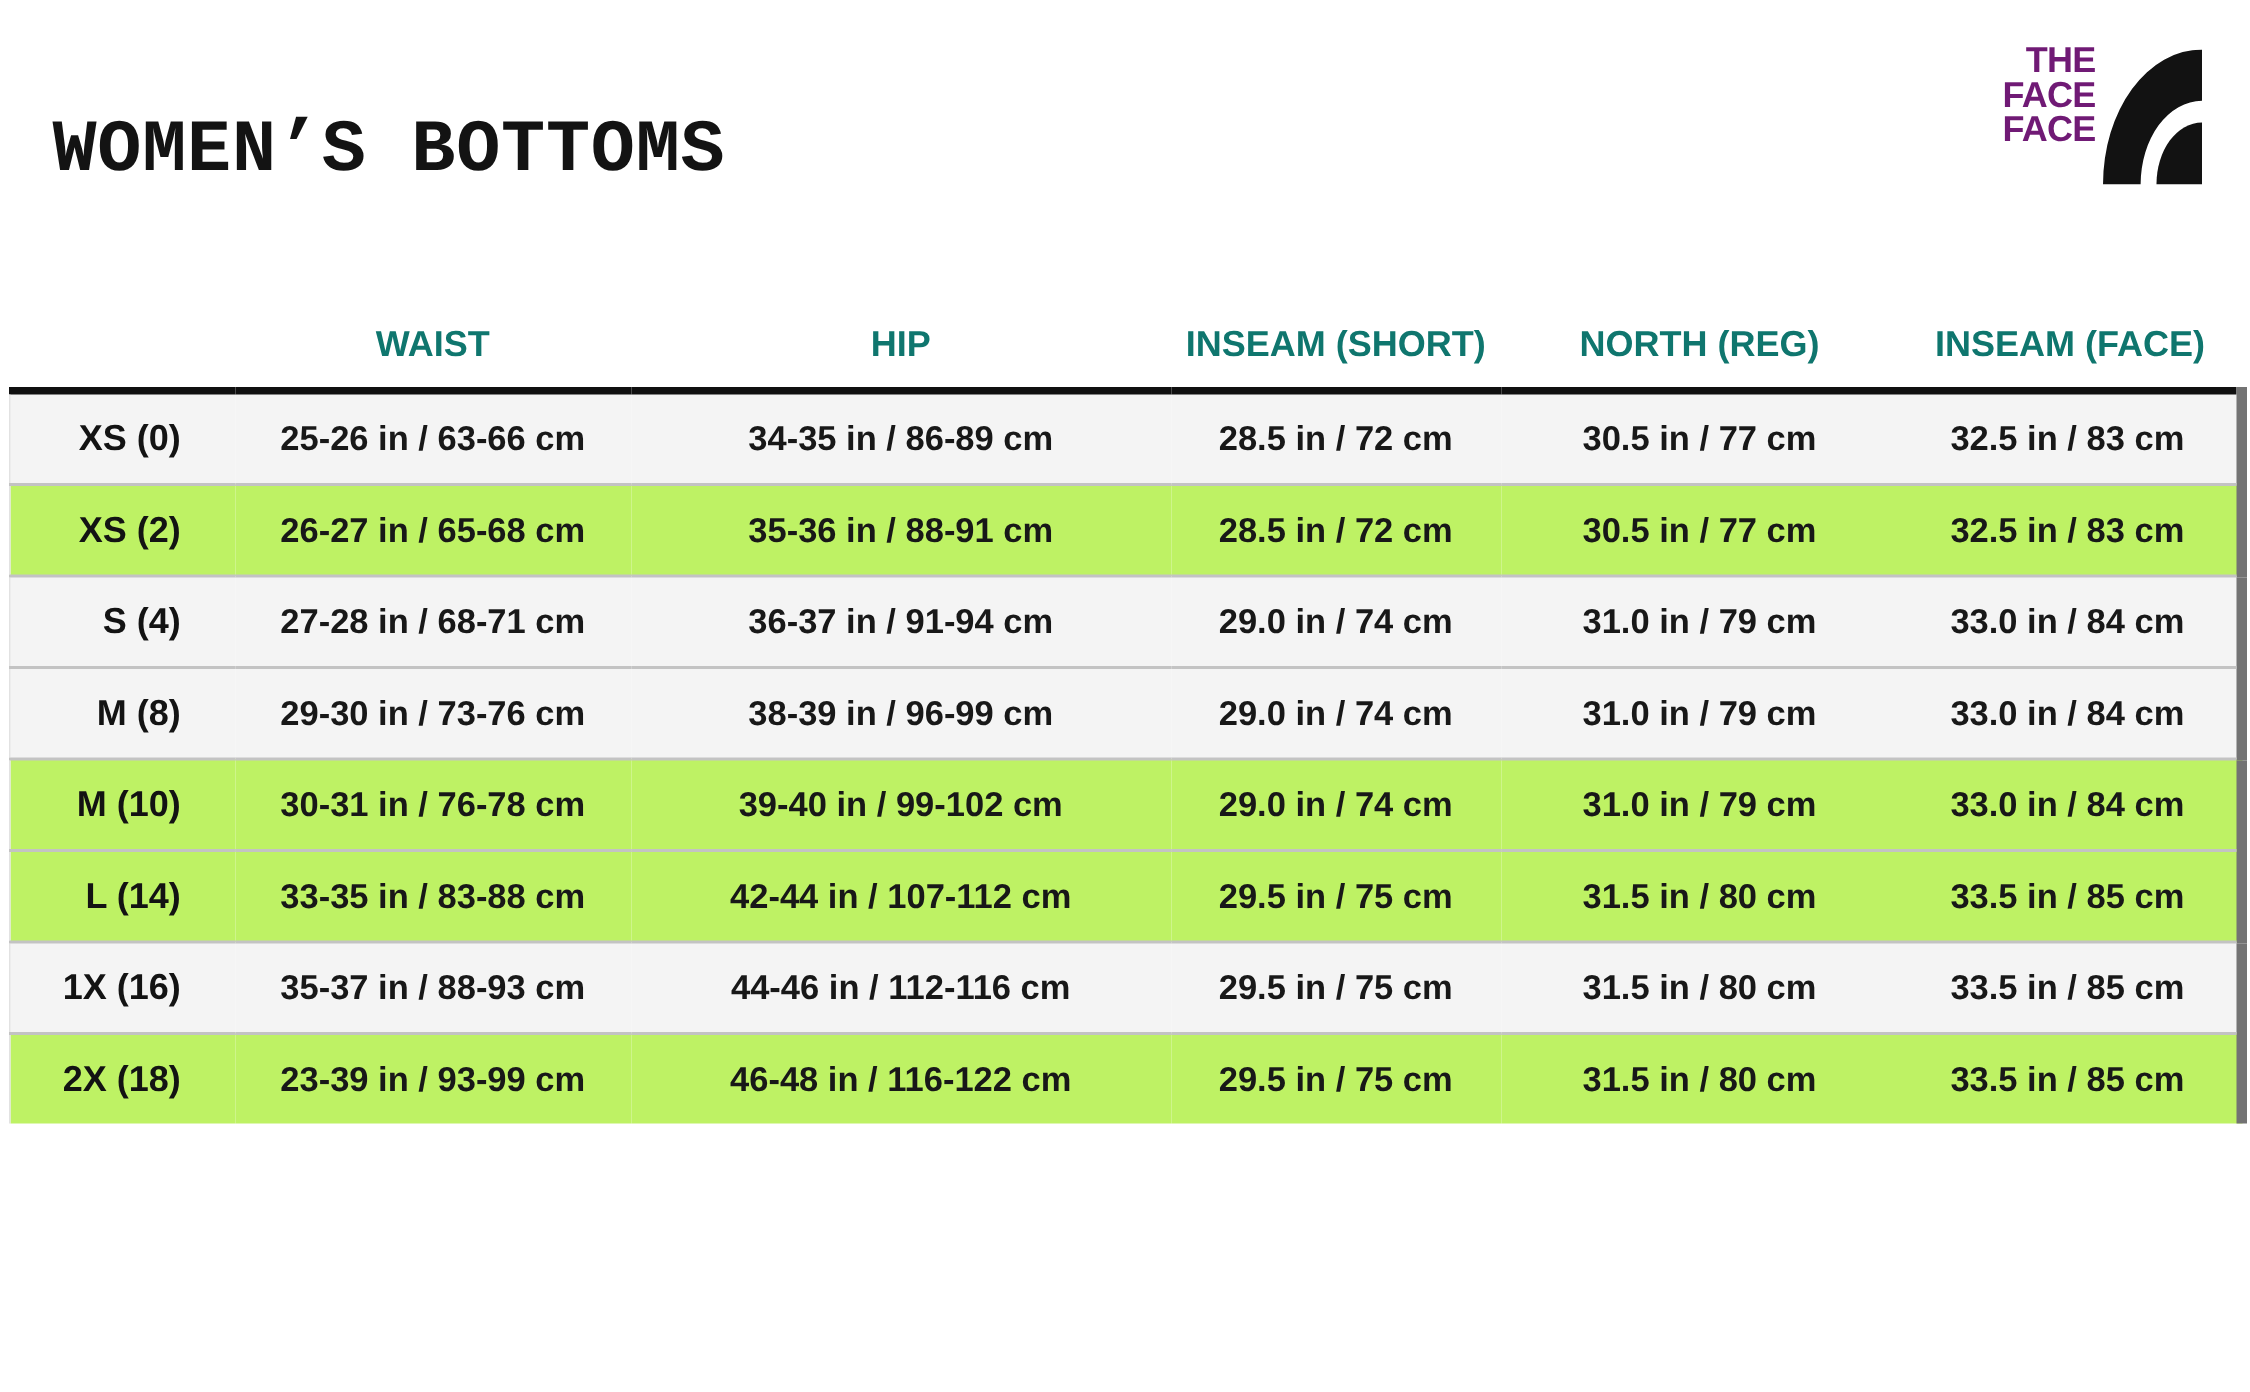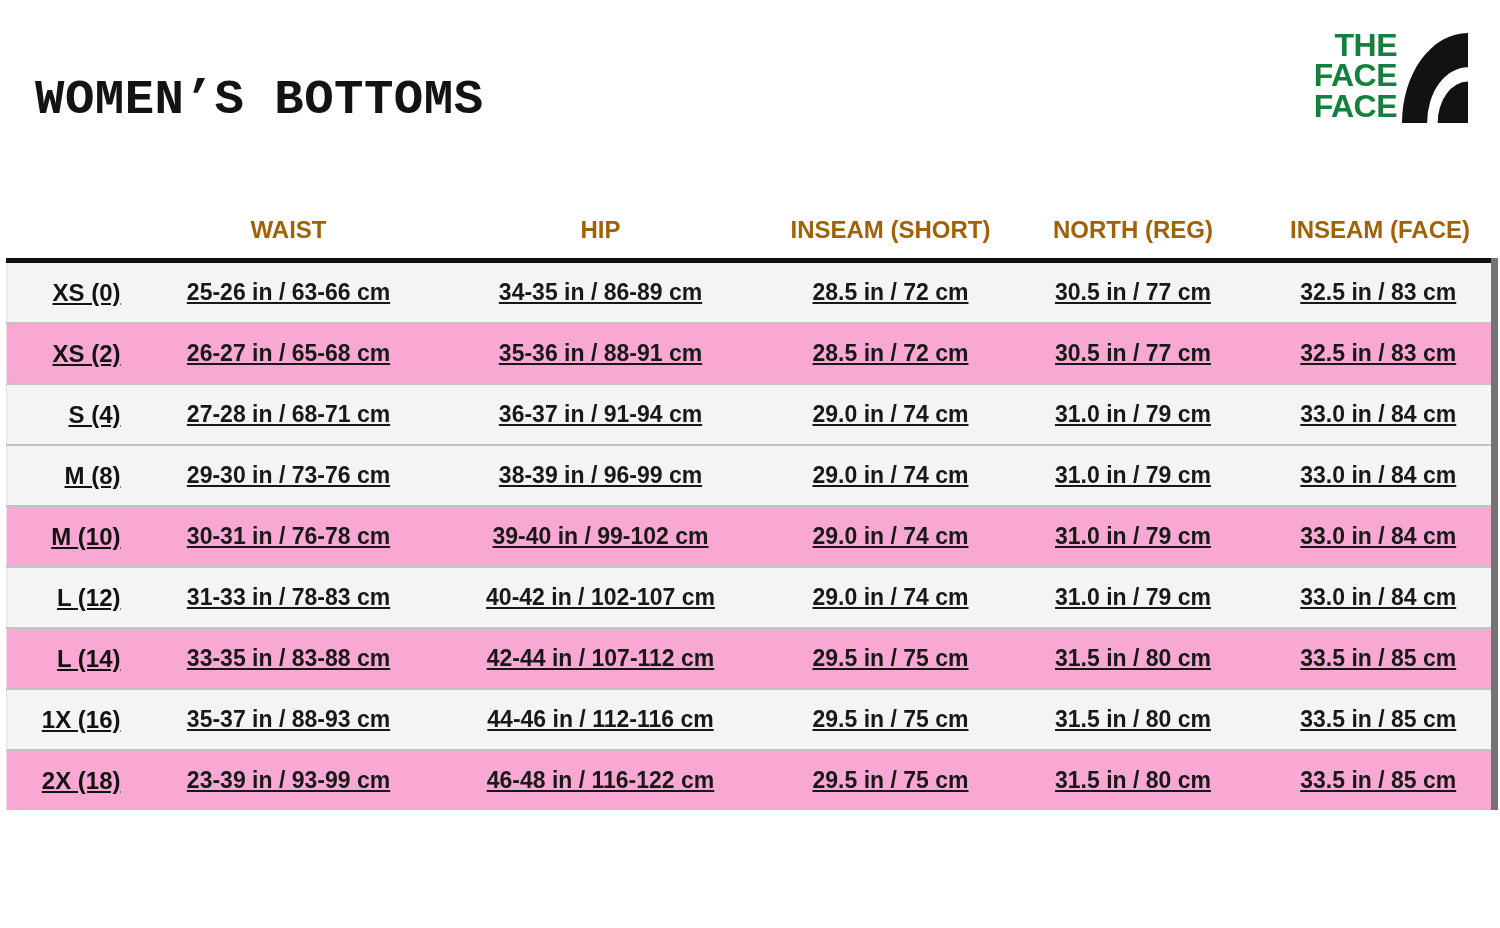--- a/index.html
+++ b/index.html
@@ -33,25 +33,25 @@
     position: absolute;
     top: 33px;
     right: 32px;
     display: flex;
     align-items: flex-start;
   }
   .logo-text {
     display: flex;
     flex-direction: column;
     align-items: flex-end;
-    font-size: 32px;
+    font-size: 24px;
     font-weight: 700;
     line-height: 0.95;
     letter-spacing: -0.5px;
-    color: #15803d;
+    color: #701a75;
     margin-right: 5px;
     margin-top: -3px;
   }
   .logo-dome {
     display: block;
   }
   table.size-table {
     position: absolute;
     left: 6px;
     top: 202px;
@@ -61,48 +61,47 @@
   }
   col.c-size  { width: 150px; }
   col.c-waist { width: 264px; }
   col.c-hip   { width: 360px; }
   col.c-short { width: 220px; }
   col.c-reg   { width: 265px; }
   col.c-long  { width: 229px; }
   thead th {
     font-size: 24px;
     font-weight: 700;
-    color: #a16207;
+    color: #0f766e;
     text-align: center;
     vertical-align: middle;
     height: 56px;
     padding: 0;
     white-space: nowrap;
   }
   thead tr {
     border-bottom: 5px solid #101010;
   }
   tbody td {
     font-size: 23px;
     font-weight: 700;
     color: #181818;
     text-align: center;
     vertical-align: middle;
     height: 59px;
     padding: 0;
     white-space: nowrap;
-    text-decoration: underline;
   }
   tbody td.size-cell {
     text-align: right;
     padding-right: 36px;
     font-size: 24px;
     color: #131313;
   }
-  tbody tr { background: #f9a8d4; }
+  tbody tr { background: #bef264; }
   tbody tr.striped { background: #f4f4f4; }
   tbody tr + tr { border-top: 2px solid #c3c3c3; }
   tbody tr td:first-child { border-left: 1px solid #e2e2e2; }
   tbody tr td:last-child  { border-right: 7px solid #737373; }
 </style>
 </head>
 <body>
 
 <div class="canvas">
 
@@ -173,28 +172,20 @@
           <td>33.0 in / 84 cm</td>
         </tr>
         <tr class="">
           <td class="size-cell">M (10)</td>
           <td>30-31 in / 76-78 cm</td>
           <td>39-40 in / 99-102 cm</td>
           <td>29.0 in / 74 cm</td>
           <td>31.0 in / 79 cm</td>
           <td>33.0 in / 84 cm</td>
         </tr>
-        <tr class="striped">
-          <td class="size-cell">L (12)</td>
-          <td>31-33 in / 78-83 cm</td>
-          <td>40-42 in / 102-107 cm</td>
-          <td>29.0 in / 74 cm</td>
-          <td>31.0 in / 79 cm</td>
-          <td>33.0 in / 84 cm</td>
-        </tr>
         <tr class="">
           <td class="size-cell">L (14)</td>
           <td>33-35 in / 83-88 cm</td>
           <td>42-44 in / 107-112 cm</td>
           <td>29.5 in / 75 cm</td>
           <td>31.5 in / 80 cm</td>
           <td>33.5 in / 85 cm</td>
         </tr>
         <tr class="striped">
           <td class="size-cell">1X (16)</td>

